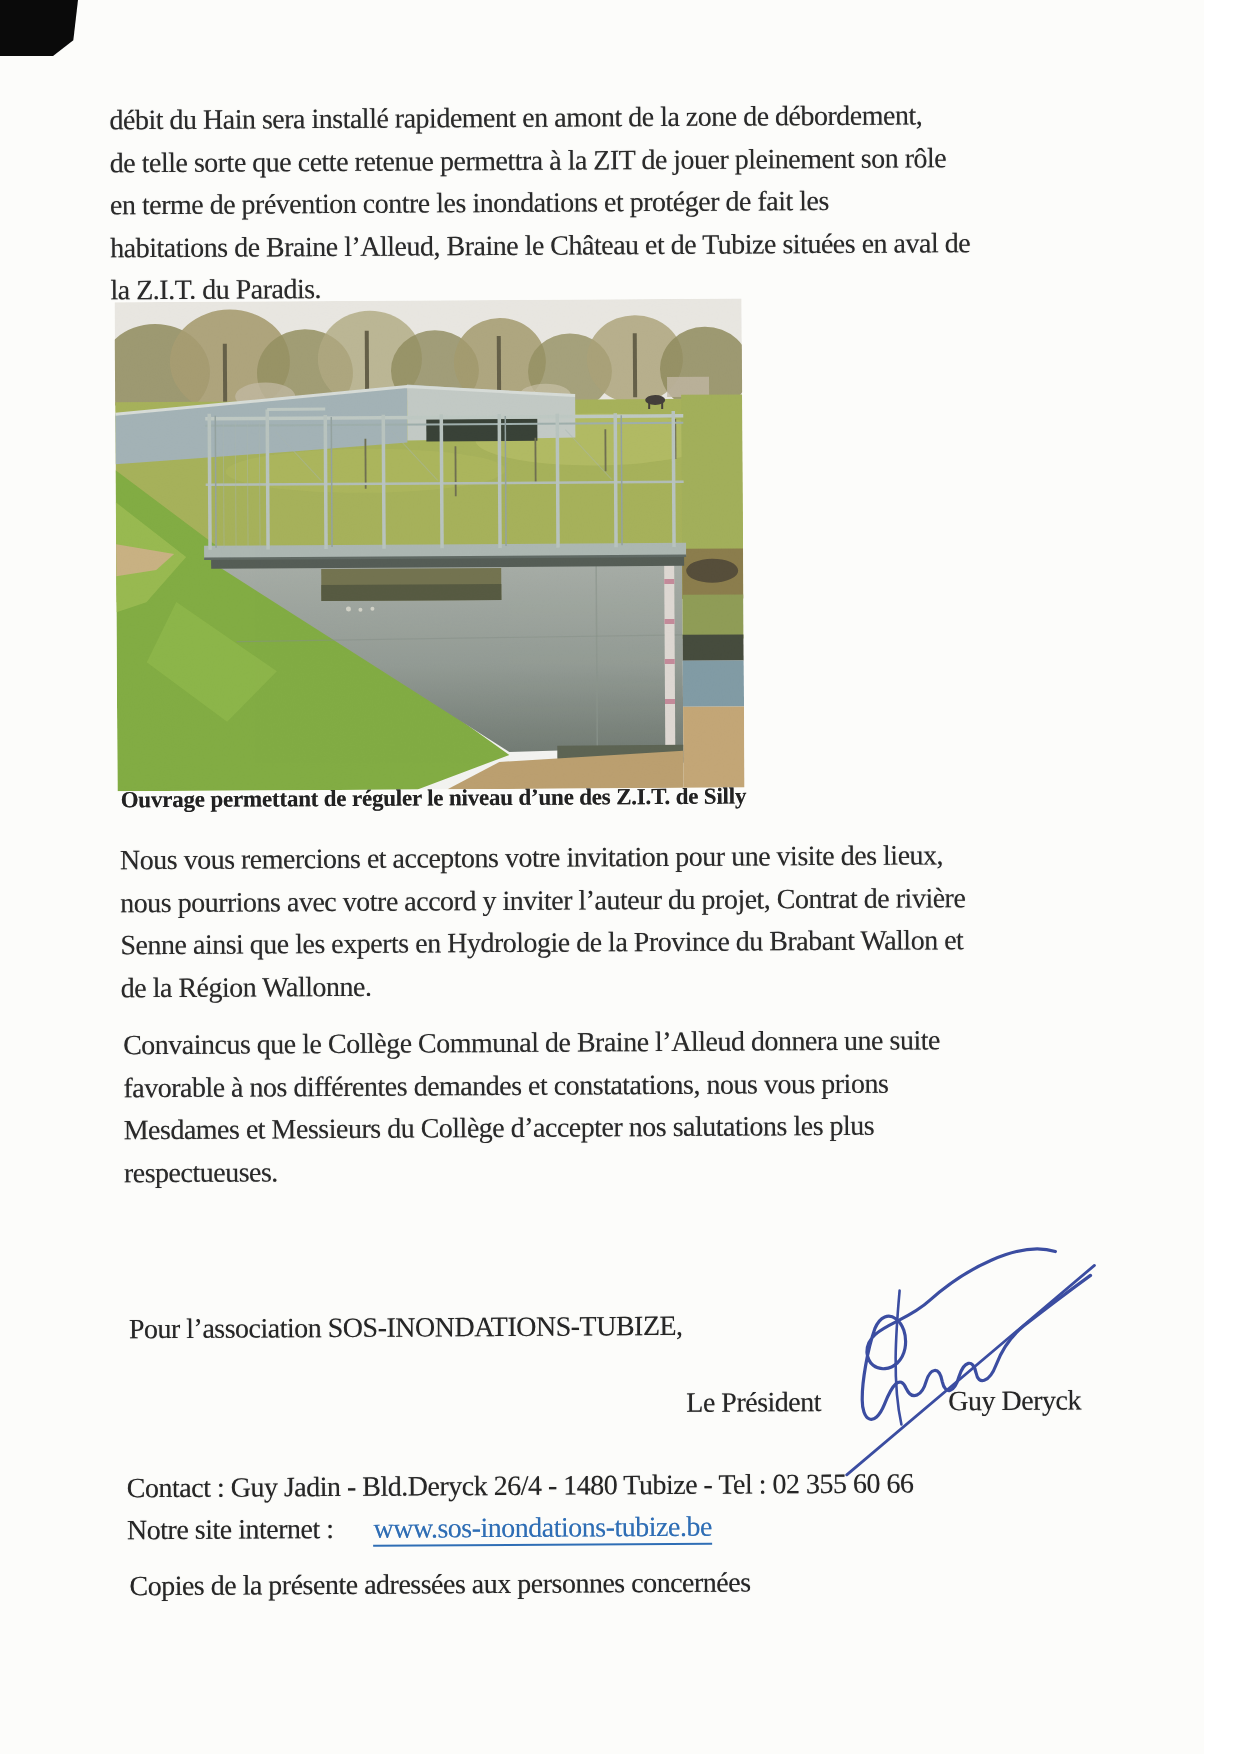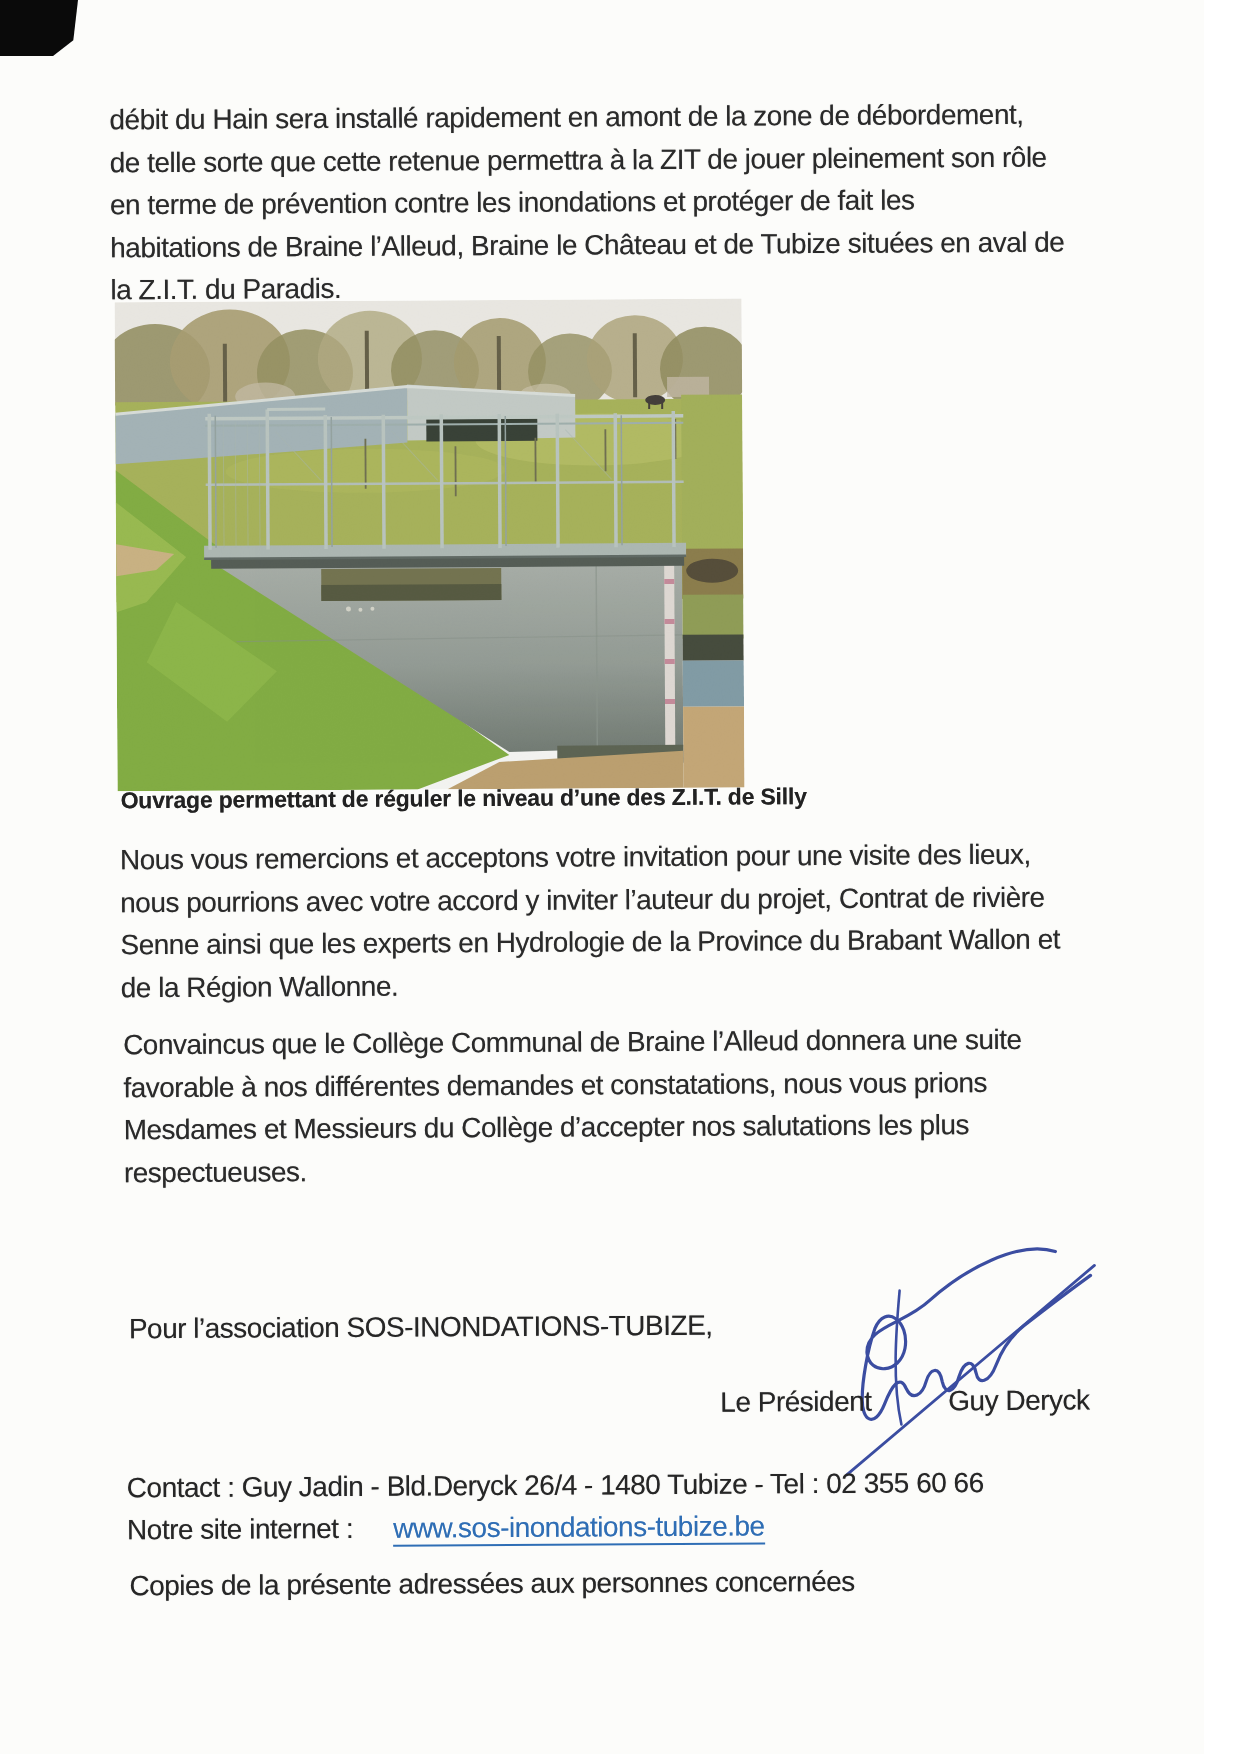--- a/index.html
+++ b/index.html
@@ -2,21 +2,21 @@
 <html><head>
 <meta charset="utf-8">
 <style>
   html, body { margin: 0; padding: 0; background: #ffffff; }
   .page {
     position: relative;
     width: 1204px;
     height: 1754px;
     background: #fcfcfa;
     overflow: hidden;
-    font-family: Liberation Sans, sans-serif;
+    font-family: Liberation Serif, serif;
     color: #262626;
   }
   .tilt {
     position: absolute;
     left: 0; top: 0; width: 1242px; height: 1754px;
     transform: rotate(-0.35deg);
     transform-origin: 40% 40%;
   }
   .corner-mark {
     position: absolute;
@@ -60,21 +60,20 @@
     font-size: 28px; line-height: 42px;
     letter-spacing: -0.5px;
     white-space: nowrap;
     text-shadow: 0 0 0.7px rgba(45,45,45,0.55);
   }
   .president-label {
     position: absolute;
     left: 682px; top: 1388px;
     font-size: 28px; letter-spacing: -0.5px; white-space: nowrap;
     text-shadow: 0 0 0.7px rgba(45,45,45,0.55);
-    margin-left: 34px;
   }
   .president-name {
     position: absolute;
     left: 944px; top: 1388px;
     font-size: 28px; letter-spacing: -0.5px; white-space: nowrap;
     text-shadow: 0 0 0.7px rgba(45,45,45,0.55);
   }
   .signature {
     position: absolute;
     left: 800px; top: 1235px;

